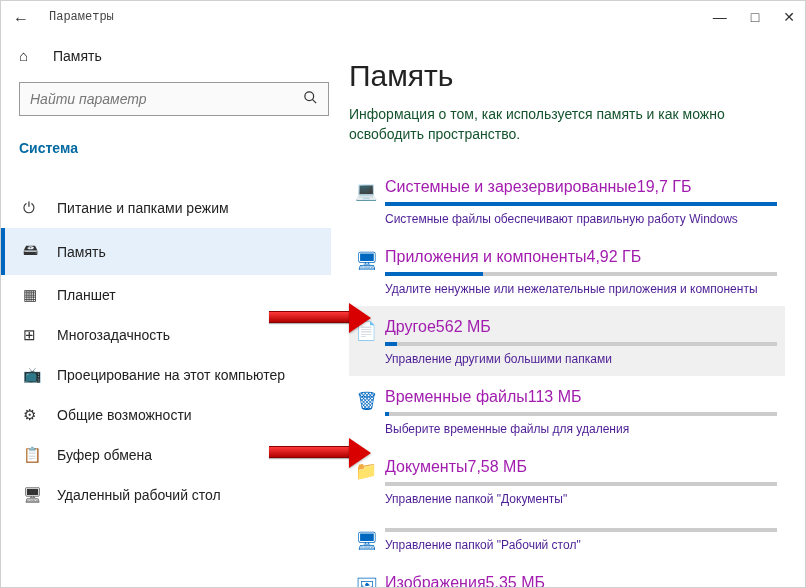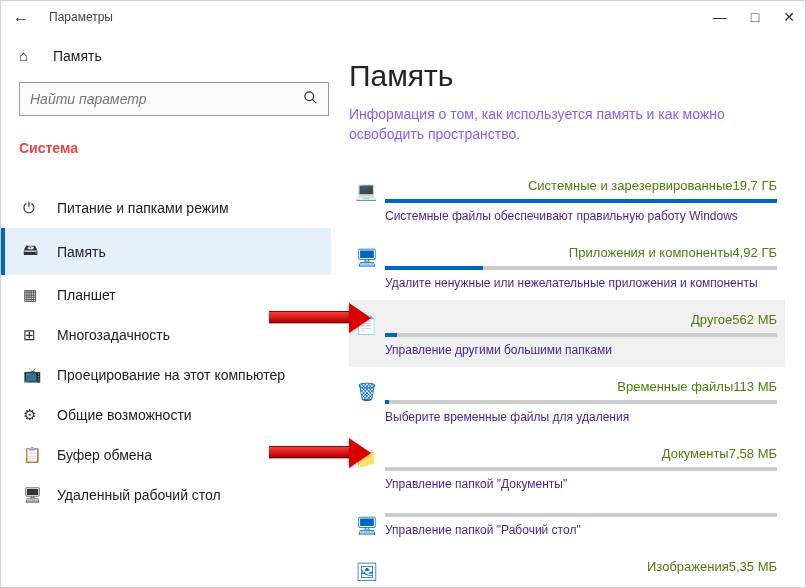--- a/index.html
+++ b/index.html
@@ -16,21 +16,21 @@
   }
   .titlebar {
     height: 32px;
     display: flex;
     align-items: center;
     padding: 0 10px;
     font-size: 12px;
     color: #444;
   }
   .titlebar .back { width: 20px; text-align: center; font-size: 16px; color: #333; }
-  .titlebar .title { margin-left: 18px; }
+  .titlebar .title { margin-left: 18px; font-family: Liberation Mono, monospace; }
   .winbtns { margin-left: auto; display: flex; gap: 24px; color: #333; font-size: 14px; }
   .winbtns span { cursor: pointer; }
 
   .content { display: flex; height: calc(100% - 32px); }
   .sidebar {
     width: 330px;
     background: #fff;
     padding: 6px 0 0 0;
     overflow: hidden;
   }
@@ -51,60 +51,60 @@
     padding: 0 10px;
     color: #777;
     font-size: 14px;
     font-style: italic;
   }
   .searchbox .sicon { margin-left: auto; font-style: normal; color: #333; }
   .category {
     padding: 6px 18px 14px 18px;
     font-size: 14px;
     font-weight: 600;
-    color: #ef4444;
+    color: #0369a1;
   }
   .nav-item {
     display: flex;
     align-items: center;
     padding: 11px 18px;
     font-size: 14px;
     color: #222;
     cursor: pointer;
     border-left: 4px solid transparent;
   }
   .nav-item .icon { width: 20px; margin-right: 14px; font-size: 15px; color: #333; flex-shrink: 0; }
   .nav-item.selected { background: #e6f0fa; border-left: 4px solid #0067c0; }
   .nav-item.partial { height: 18px; padding-top: 0; padding-bottom: 6px; color: #999; opacity: 0.4; }
 
   .main {
     flex: 1;
     padding: 26px 20px 0 18px;
     overflow: hidden;
   }
   .main h1 { font-size: 30px; font-weight: 500; margin-bottom: 12px; }
-  .subtitle { font-size: 14px; color: #8b5cf6; margin-bottom: 22px; line-height: 1.4; }
+  .subtitle { font-size: 14px; color: #14532d; margin-bottom: 22px; line-height: 1.4; }
 
   .storage-item {
     display: flex;
     align-items: flex-start;
     padding: 12px 8px 10px 0;
   }
   .storage-item.hover { background: #f0f0f0; }
   .storage-item .iicon {
     width: 36px; flex-shrink: 0;
     display: flex; justify-content: center;
     padding-top: 2px;
     color: #0067c0;
     font-size: 18px;
   }
   .storage-item .body { flex: 1; min-width: 0; }
   .storage-item .row1 {
-    display: flex; justify-content: flex-end;
-    font-size: 13px; color: #4d7c0f; margin-bottom: 6px;
+    display: flex; justify-content: flex-start;
+    font-size: 16px; color: #a21caf; margin-bottom: 6px;
   }
   .storage-item .bar {
     height: 4px; background: #ccc; position: relative; margin-bottom: 6px;
   }
   .storage-item .bar .fill { position: absolute; left:0; top:0; bottom:0; background: #0067c0; }
   .storage-item .desc { font-size: 12px; color: #4c1d95; }
 
   
   .arrow {
     position: absolute;

